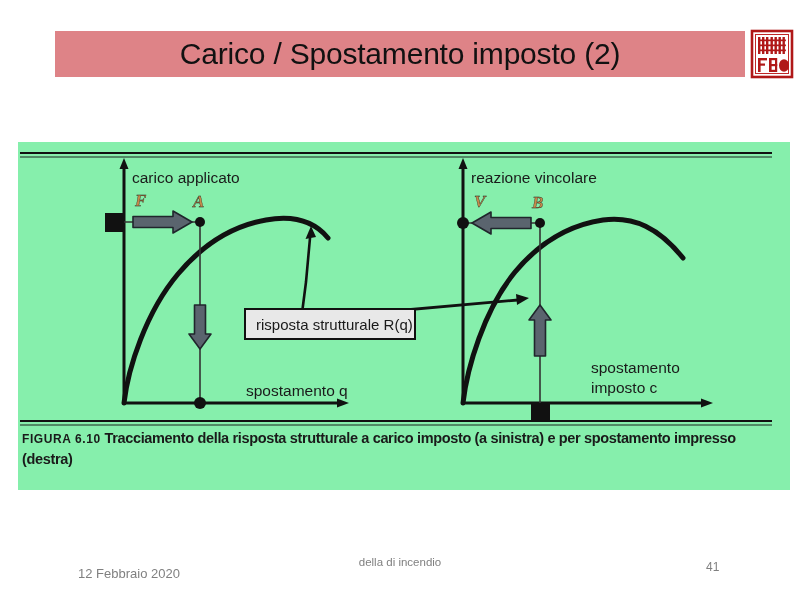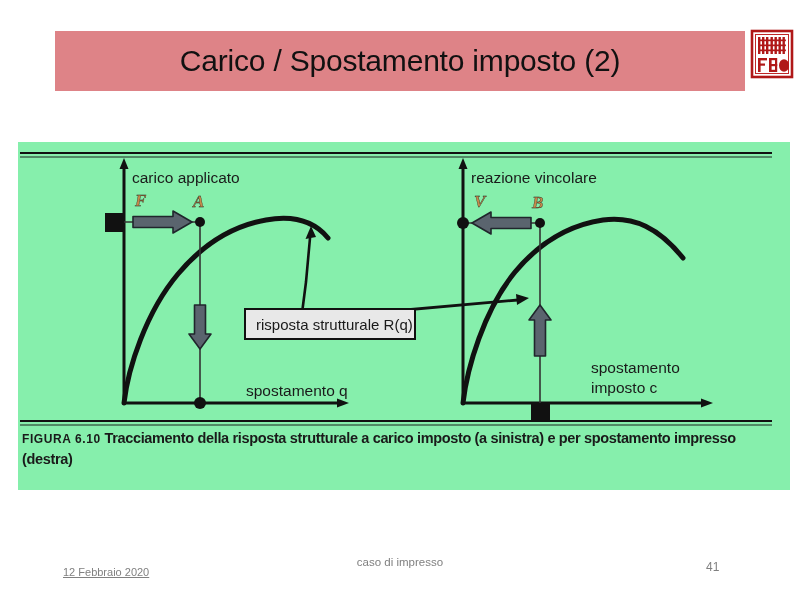--- a/index.html
+++ b/index.html
@@ -14,21 +14,21 @@
     overflow: hidden;
     position: relative;
   }
 
   
   #title-bar {
     position: absolute;
     left: 55px;
     top: 31px;
     width: 690px;
-    height: 60px;
+    height: 46px;
     background: #de8387;
     display: flex;
     align-items: center;
     justify-content: center;
   }
   #title-text {
     font-size: 30px;
     color: #111111;
     font-family: "Liberation Sans", sans-serif;
     letter-spacing: -0.2px;
@@ -82,24 +82,23 @@
     position: absolute;
     left: 0;
     top: 548px;
     width: 800px;
     height: 48px;
     color: #808080;
     font-size: 11px;
   }
   #footer-date {
     position: absolute;
-    left: 63px;
+    left: 78px;
     top: 18px;
-    font-size: 11px;
-    text-decoration: underline;
+    font-size: 13px;
   }
   #footer-subject {
     position: absolute;
     left: 250px;
     top: 6px;
     width: 300px;
     text-align: center;
     font-size: 11.5px;
     line-height: 1.45;
   }
@@ -248,16 +247,16 @@
 </div>
 
 <div id="figure-caption">
   <span class="fig-label">FIGURA 6.10</span>
   <span>Tracciamento della risposta strutturale a carico imposto (a sinistra) e per spostamento impresso (destra)</span>
 </div>
 
 <div id="footer">
   <div id="footer-date">12 Febbraio 2020</div>
   <div id="footer-subject">
-    <div>caso di impresso</div>
+    <div>della di incendio</div>
   </div>
   <div id="footer-page">41</div>
 </div>
 
 </body></html>

